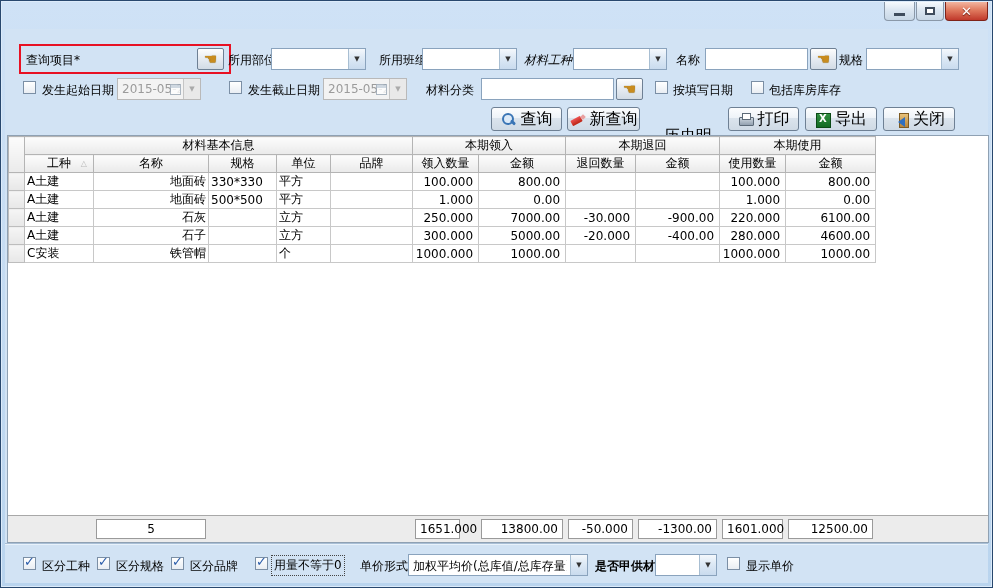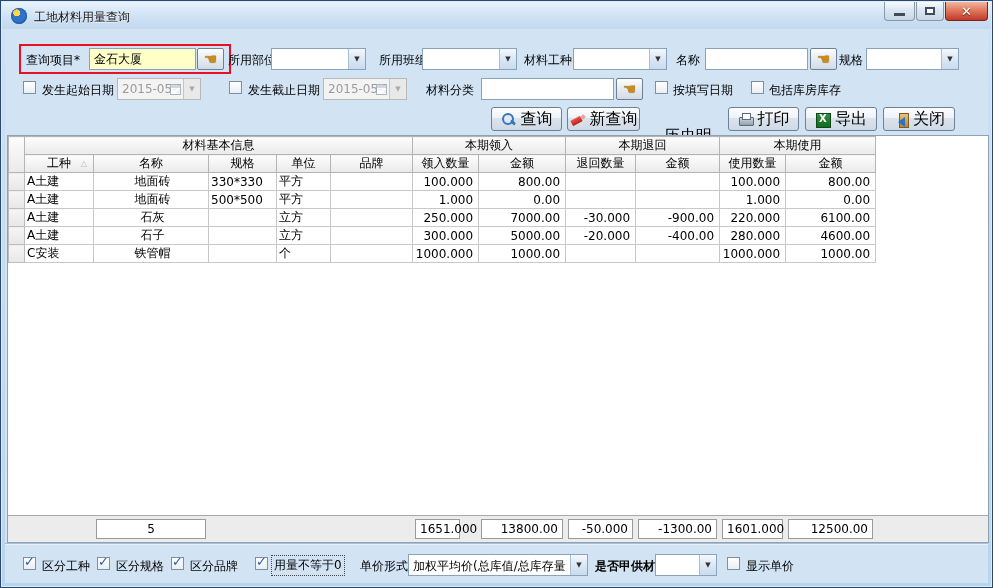--- a/index.html
+++ b/index.html
@@ -62,21 +62,21 @@
 
   
   .grid{ position:absolute; left:2px; top:106px; width:982px; height:408px; background:#fff;
     border:1px solid #8fa1b3; overflow:hidden; }
   table.grid-t{ border-collapse:collapse; table-layout:fixed; width:867px; font-size:12px;padding-left:47px; }
   .grid-t th{ font-weight:normal; background:linear-gradient(#fcfcfc,#eaeaea); border:1px solid #b4b4b4;
     height:17px; padding:0 2px; position:relative; }
   .grid-t td{ border:1px solid #c8c8c8; height:18px; padding:0 2px; overflow:hidden; white-space:nowrap; }
   .grid-t td.sel{ background:linear-gradient(#f5f5f5,#e7e7e7); border-color:#bdbdbd; }
   .grid-t td.c0,.grid-t td.c2,.grid-t td.c3{ text-align:left;margin-left:28px; }
-  .grid-t td.c1,.grid-t td.c4{ text-align:center; padding-left:5px; }
+  .grid-t td.c1,.grid-t td.c4{ text-align:right; padding-left:5px; }
   .grid-t td.c5,.grid-t td.c6,.grid-t td.c7,.grid-t td.c8,.grid-t td.c9,.grid-t td.c10{ text-align:right; padding-right:5px; }
   .sort-tri{ position:absolute; right:6px; top:4px; font-size:8px; color:#b9b9b9; }
 
   .summary-strip{ position:absolute; left:0; right:0; bottom:0; height:27px; background:#ececec;
     border-top:1px solid #a8a8a8; }
   .sum-box{ position:absolute; top:3px; height:20px; background:#fff; border:1px solid #9a9a9a;
     font-size:12px; line-height:18px; padding:0 4px; text-align:right; }
   .sum-box.center{ text-align:center; }
 
   
@@ -106,54 +106,49 @@
   .i-exit::before{ content:""; position:absolute; left:6px; top:1px; width:8px; height:13px;
     background:linear-gradient(#e8c27a,#b9853a); border:1px solid #7d5a22; }
   .i-exit::after{ content:""; position:absolute; left:0px; top:5px; width:0; height:0;
     border:5px solid transparent; border-right:7px solid #2f6fc0; }
 </style>
 </head>
 <body>
 
 <div class="window">
 
-  <div class="titlebar">
-    <span class="app-icon"></span>
-    <span class="title-text">工地材料用量查询</span>
-  </div>
   <div class="win-btn btn-min">
       <span class="glyph-min"></span>
     </div>
   <div class="win-btn btn-max">
       <span class="glyph-max"></span>
     </div>
   <div class="win-btn btn-close">
       <span class="glyph-close">✕</span>
     </div>
 
   <div class="client">
 
     <div class="red-box" style="left:14px;top:15px;width:212px;height:30px;"></div>
     <span class="lbl" style="left:21px;top:23px;">查询项目*</span>
-    <div class="tbox required" style="left:84px;top:19px;width:107px;">金石大厦</div>
     <div class="hand-btn" style="left:192px;top:19px;"><span>☚</span></div>
 
     <span class="lbl" style="left:223px;top:23px;">所用部位</span>
     <div class="combo" style="left:266px;top:19px;width:95px;">
       <span class="cval"></span>
       <span class="arrow">▼</span>
     </div>
 
     <span class="lbl" style="left:374px;top:23px;">所用班组</span>
     <div class="combo" style="left:417px;top:19px;width:95px;">
       <span class="cval"></span>
       <span class="arrow">▼</span>
     </div>
 
-    <span class="lbl" style="left:519px;top:23px;">材料工种</span>
+    <span class="lbl" style="left:519px;top:23px;font-style:italic;">材料工种</span>
     <div class="combo" style="left:568px;top:19px;width:94px;">
       <span class="cval"></span>
       <span class="arrow">▼</span>
     </div>
 
     <span class="lbl" style="left:671px;top:23px;">名称</span>
     <div class="tbox" style="left:700px;top:19px;width:103px;"></div>
     <div class="hand-btn" style="left:805px;top:19px;"><span>☚</span></div>
 
     <span class="lbl" style="left:834px;top:23px;">规格</span>

